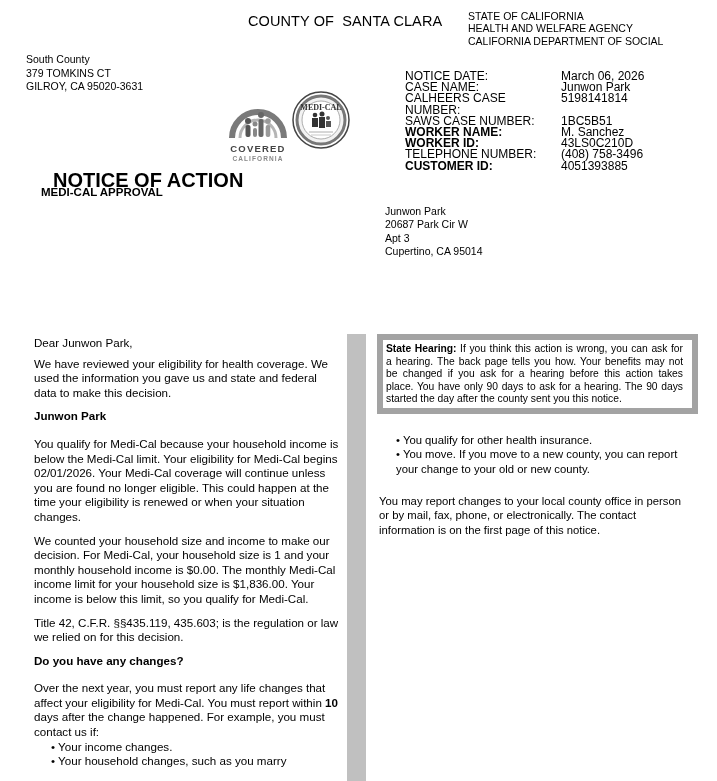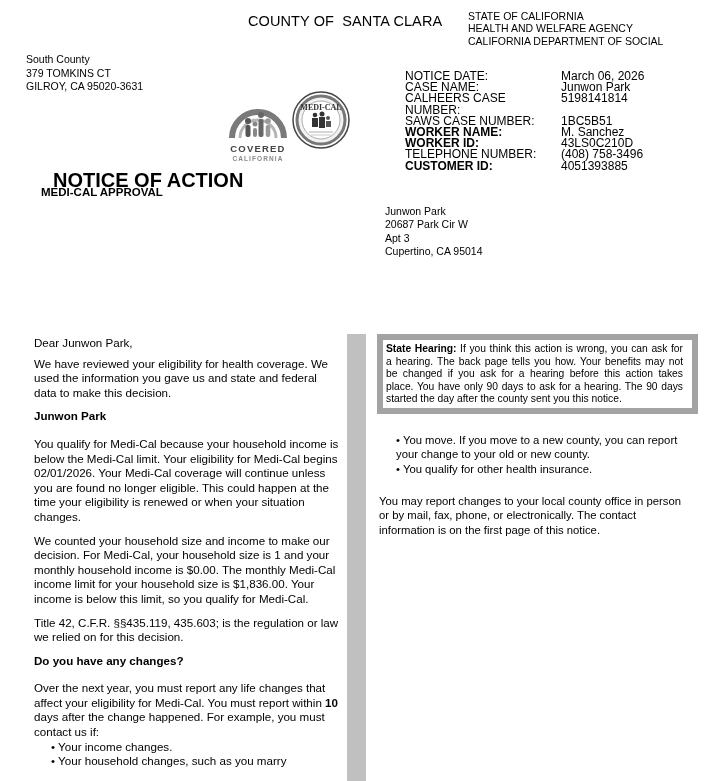--- a/index.html
+++ b/index.html
@@ -151,17 +151,17 @@
   <p class="bullet">• Your household changes, such as you marry</p>
 </div>
 
 <div class="abs gray-bar"></div>
 
 <div class="abs hearing-box">
   <span class="bold">State Hearing:</span><span> If you think this action is wrong, you can ask for a hearing. The back page tells you how. Your benefits may not be changed if you ask for a hearing before this action takes place. You have only 90 days to ask for a hearing. The 90 days started the day after the county sent you this notice.</span>
 </div>
 
 <div class="abs right-bullets">
+  <div>• You qualify for other health insurance.</div>
   <div>• You move. If you move to a new county, you can report your change to your old or new county.</div>
-  <div>• You qualify for other health insurance.</div>
 </div>
 
 <div class="abs right-para">You may report changes to your local county office in person or by mail, fax, phone, or electronically. The contact information is on the first page of this notice.</div>
 
 </body></html>

